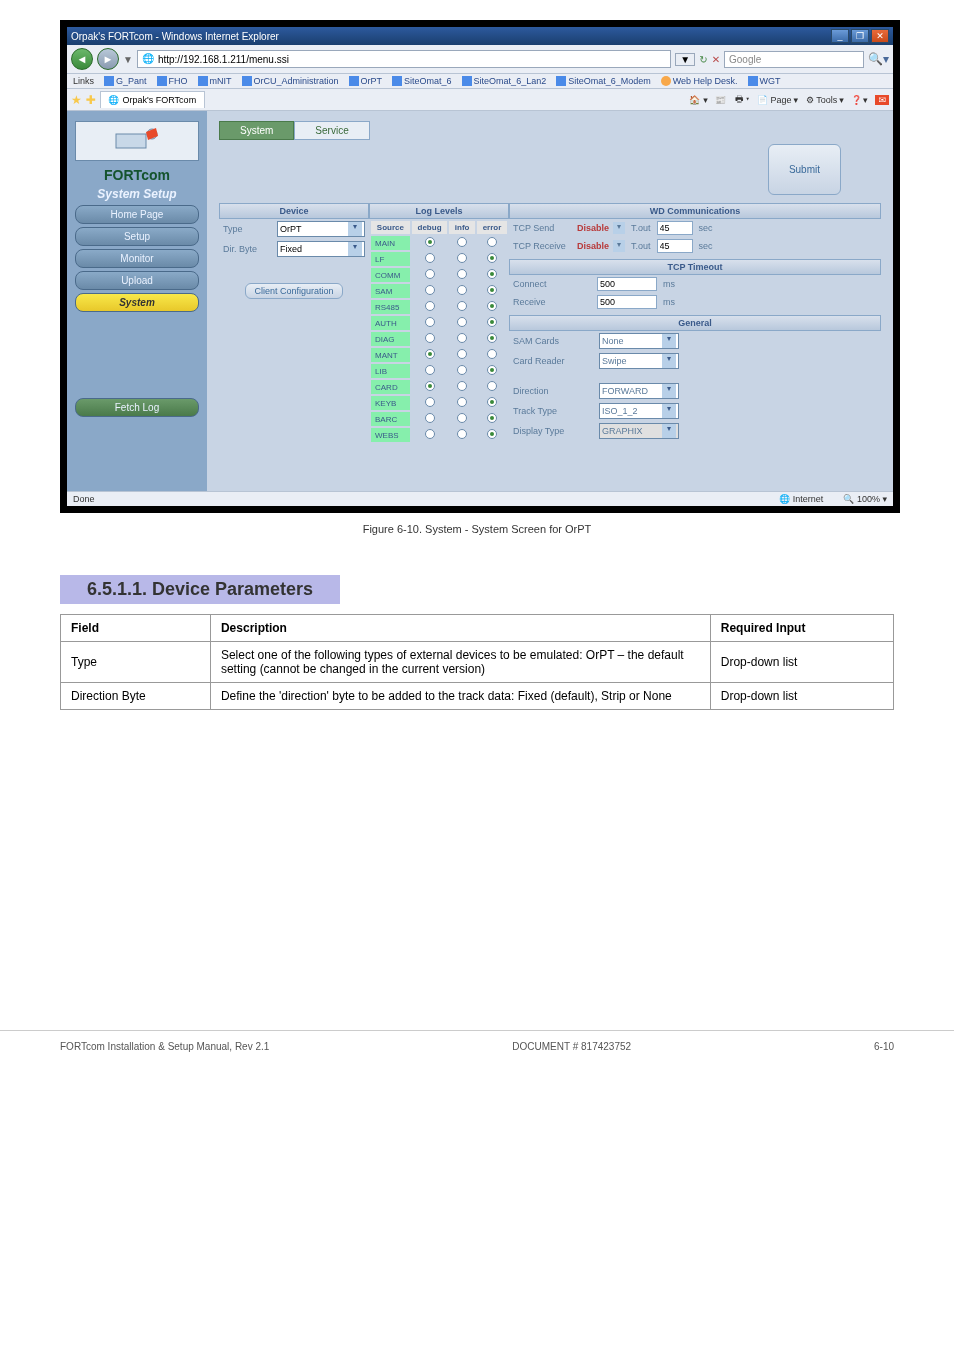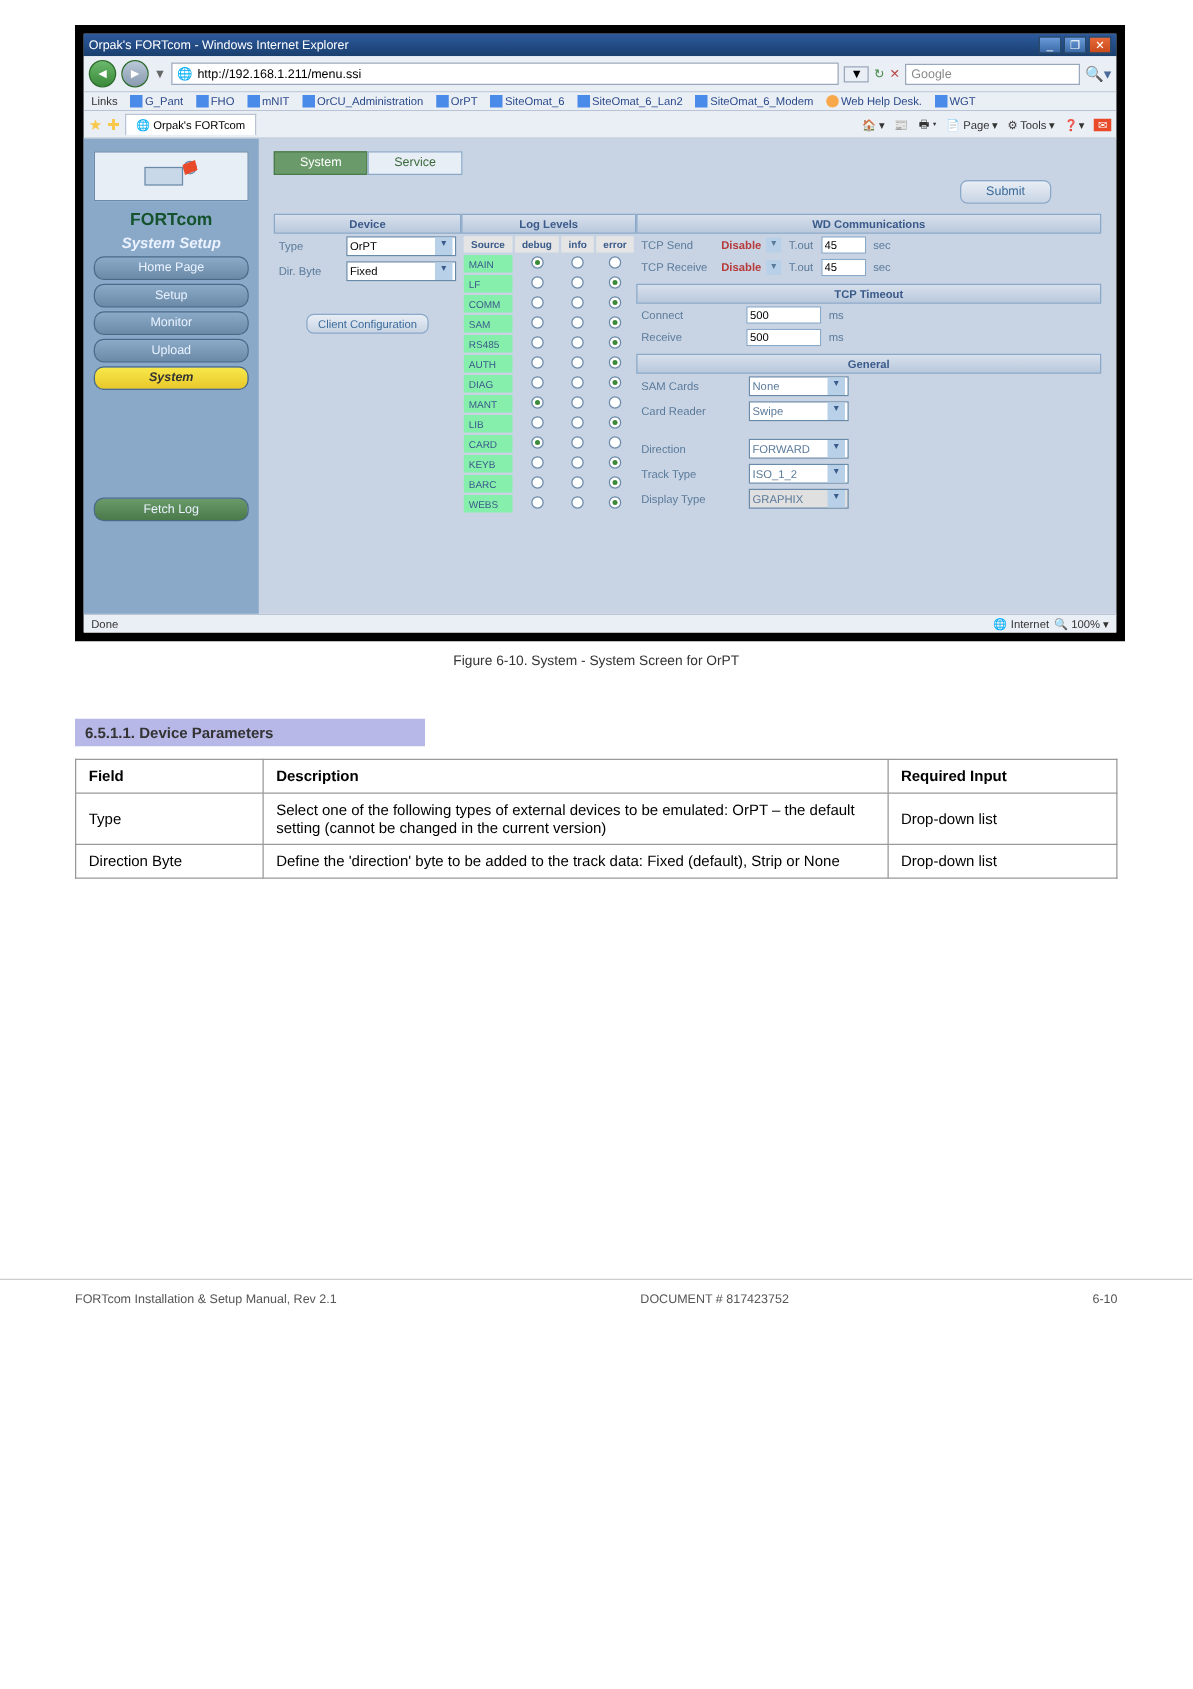--- a/index.html
+++ b/index.html
@@ -1,21 +1,21 @@
 <!DOCTYPE html>
 <html><head>
 <meta charset="utf-8">
 <style>
   * { margin: 0; padding: 0; box-sizing: border-box; }
   body { font-family: Arial, sans-serif; font-size: 11px; background: #fff; width: 954px; }
   
   
   .page { padding: 20px 60px; }
   .caption { text-align: center; font-size: 11px; color: #333; margin: 10px 0 40px; }
-  .section-heading { background: #b8b8e8; padding: 4px 8px; font-size: 12px; font-weight: bold; color: #333; margin-bottom: 10px; width: 280px; }
+  .section-heading { background: #b8b8e8; padding: 4px 8px; font-size: 18px; font-weight: bold; color: #333; margin-bottom: 10px; width: 280px; text-align: center; }
   table.data-table { width: 100%; border-collapse: collapse; margin-bottom: 20px; padding-left: 44px; }
   table.data-table th, table.data-table td { border: 1px solid #999; padding: 6px 10px; text-align: left; font-size: 12px; }
   table.data-table th { font-weight: bold; background: #fff; }
   
   
   .browser-window { border: 7px solid #000000; background: #fff; margin: 0 auto; width: 840px; font-size: 10px; }
   .titlebar { background: linear-gradient(#2d5a9e, #1a3f6e); color: #fff; display: flex; justify-content: space-between; align-items: center; padding: 2px 4px; font-size: 10px; }
   .titlebar-buttons { display: flex; gap: 2px; }
   .titlebar-btn { width: 18px; height: 14px; background: linear-gradient(#6b9bd8, #3a6aa8); border: 1px solid #2a4a6a; font-size: 9px; text-align: center; line-height: 12px; color: #fff; cursor: pointer; }
   .titlebar-btn.close-btn { background: linear-gradient(#e86a3a, #c84a1a); }
@@ -46,21 +46,21 @@
   .sidebtn { background: linear-gradient(#8aaac8, #6a8aa8); border: 1px solid #4a6a8a; color: #eaf2ff; font-size: 10px; padding: 3px 0; margin: 3px 0; text-align: center; border-radius: 8px; cursor: pointer; }
   .sidebtn.active { background: linear-gradient(#f8e84a, #e8c82a); color: #333; font-weight: bold; font-style: italic; }
   
   .content { flex: 1; padding: 10px 12px; position: relative; }
   .top-tabs { display: flex; gap: 0; margin-bottom: 4px; }
   .top-tab { background: #6a9a6a; color: #fff; font-size: 10px; padding: 3px 20px; border: 1px solid #4a7a4a; cursor: pointer; position: relative; }
   .top-tab::after { content: ""; position: absolute; right: -10px; top: 0; width: 0; height: 0; }
   .top-tab.inactive { background: #e8eef5; color: #3a6a3a; border: 1px solid #8aa8c8; }
   
   .submit-wrap { text-align: right; margin: 0 40px 8px 0; }
-  .submit-btn { background: linear-gradient(#e8eef5, #c8d4e4); border: 1px solid #8aa8c8; color: #3a6a9a; padding: 3px 20px; border-radius: 6px; font-size: 10px; cursor: pointer; margin-left: 37px; }
+  .submit-btn { background: linear-gradient(#e8eef5, #c8d4e4); border: 1px solid #8aa8c8; color: #3a6a9a; padding: 19px 20px; border-radius: 6px; font-size: 10px; cursor: pointer; margin-left: 37px; }
   
   .panels { display: flex; gap: 0; }
   .panel { min-width: 120px; font-size: 9px; }
   .panel-header { background: linear-gradient(#d8e0ec, #b8c8dc); border: 1px solid #8aa8c8; text-align: center; padding: 2px 0; font-weight: bold; color: #3a5a8a; font-size: 9px; }
   
   
   .device-panel { width: 150px; }
   .field-row { display: flex; align-items: center; padding: 2px 4px; gap: 4px; }
   .field-label { width: 50px; color: #5a7a9a; font-size: 9px; }
   .select { background: #fff; border: 1px solid #6a8aaa; height: 16px; font-size: 9px; padding: 0 2px; display: flex; align-items: center; justify-content: space-between; flex: 1; }
@@ -87,21 +87,21 @@
   .textbox2 { background: #fff; border: 1px solid #8aa8c8; width: 60px; height: 14px; font-size: 9px; padding: 0 2px; }
   
   .gen-row { display: flex; align-items: center; padding: 2px 4px; gap: 6px; font-size: 9px; color: #5a7a9a; }
   .gen-row .glbl { width: 80px; }
   .gen-select { background: #fff; border: 1px solid #6a8aaa; width: 80px; height: 16px; font-size: 9px; padding: 0 2px; display: flex; align-items: center; justify-content: space-between; }
   .gen-select .arrow { background: #b8d0e8; width: 14px; height: 14px; text-align: center; font-size: 8px; color: #3a5a8a; }
   .gen-select.disabled { background: #e0e0e0; }
   
   
   .statusbar { background: #eaeef5; border-top: 1px solid #b8c4d4; padding: 2px 6px; display: flex; align-items: center; font-size: 9px; color: #333; }
-  .statusbar .status-right { margin-left: auto; display: flex; align-items: center; gap: 4px; }
+  .statusbar .status-right { margin-left: auto; display: flex; align-items: center; gap: 20px; }
   
   
   .doc-footer { margin-top: 280px; padding: 10px 60px; font-size: 10px; display: flex; justify-content: space-between; border-top: 1px solid #ccc; color: #555; }
   .doc-footer .center { text-align: center; }
 </style>
 </head>
 <body>
 
 <div class="page">
 

